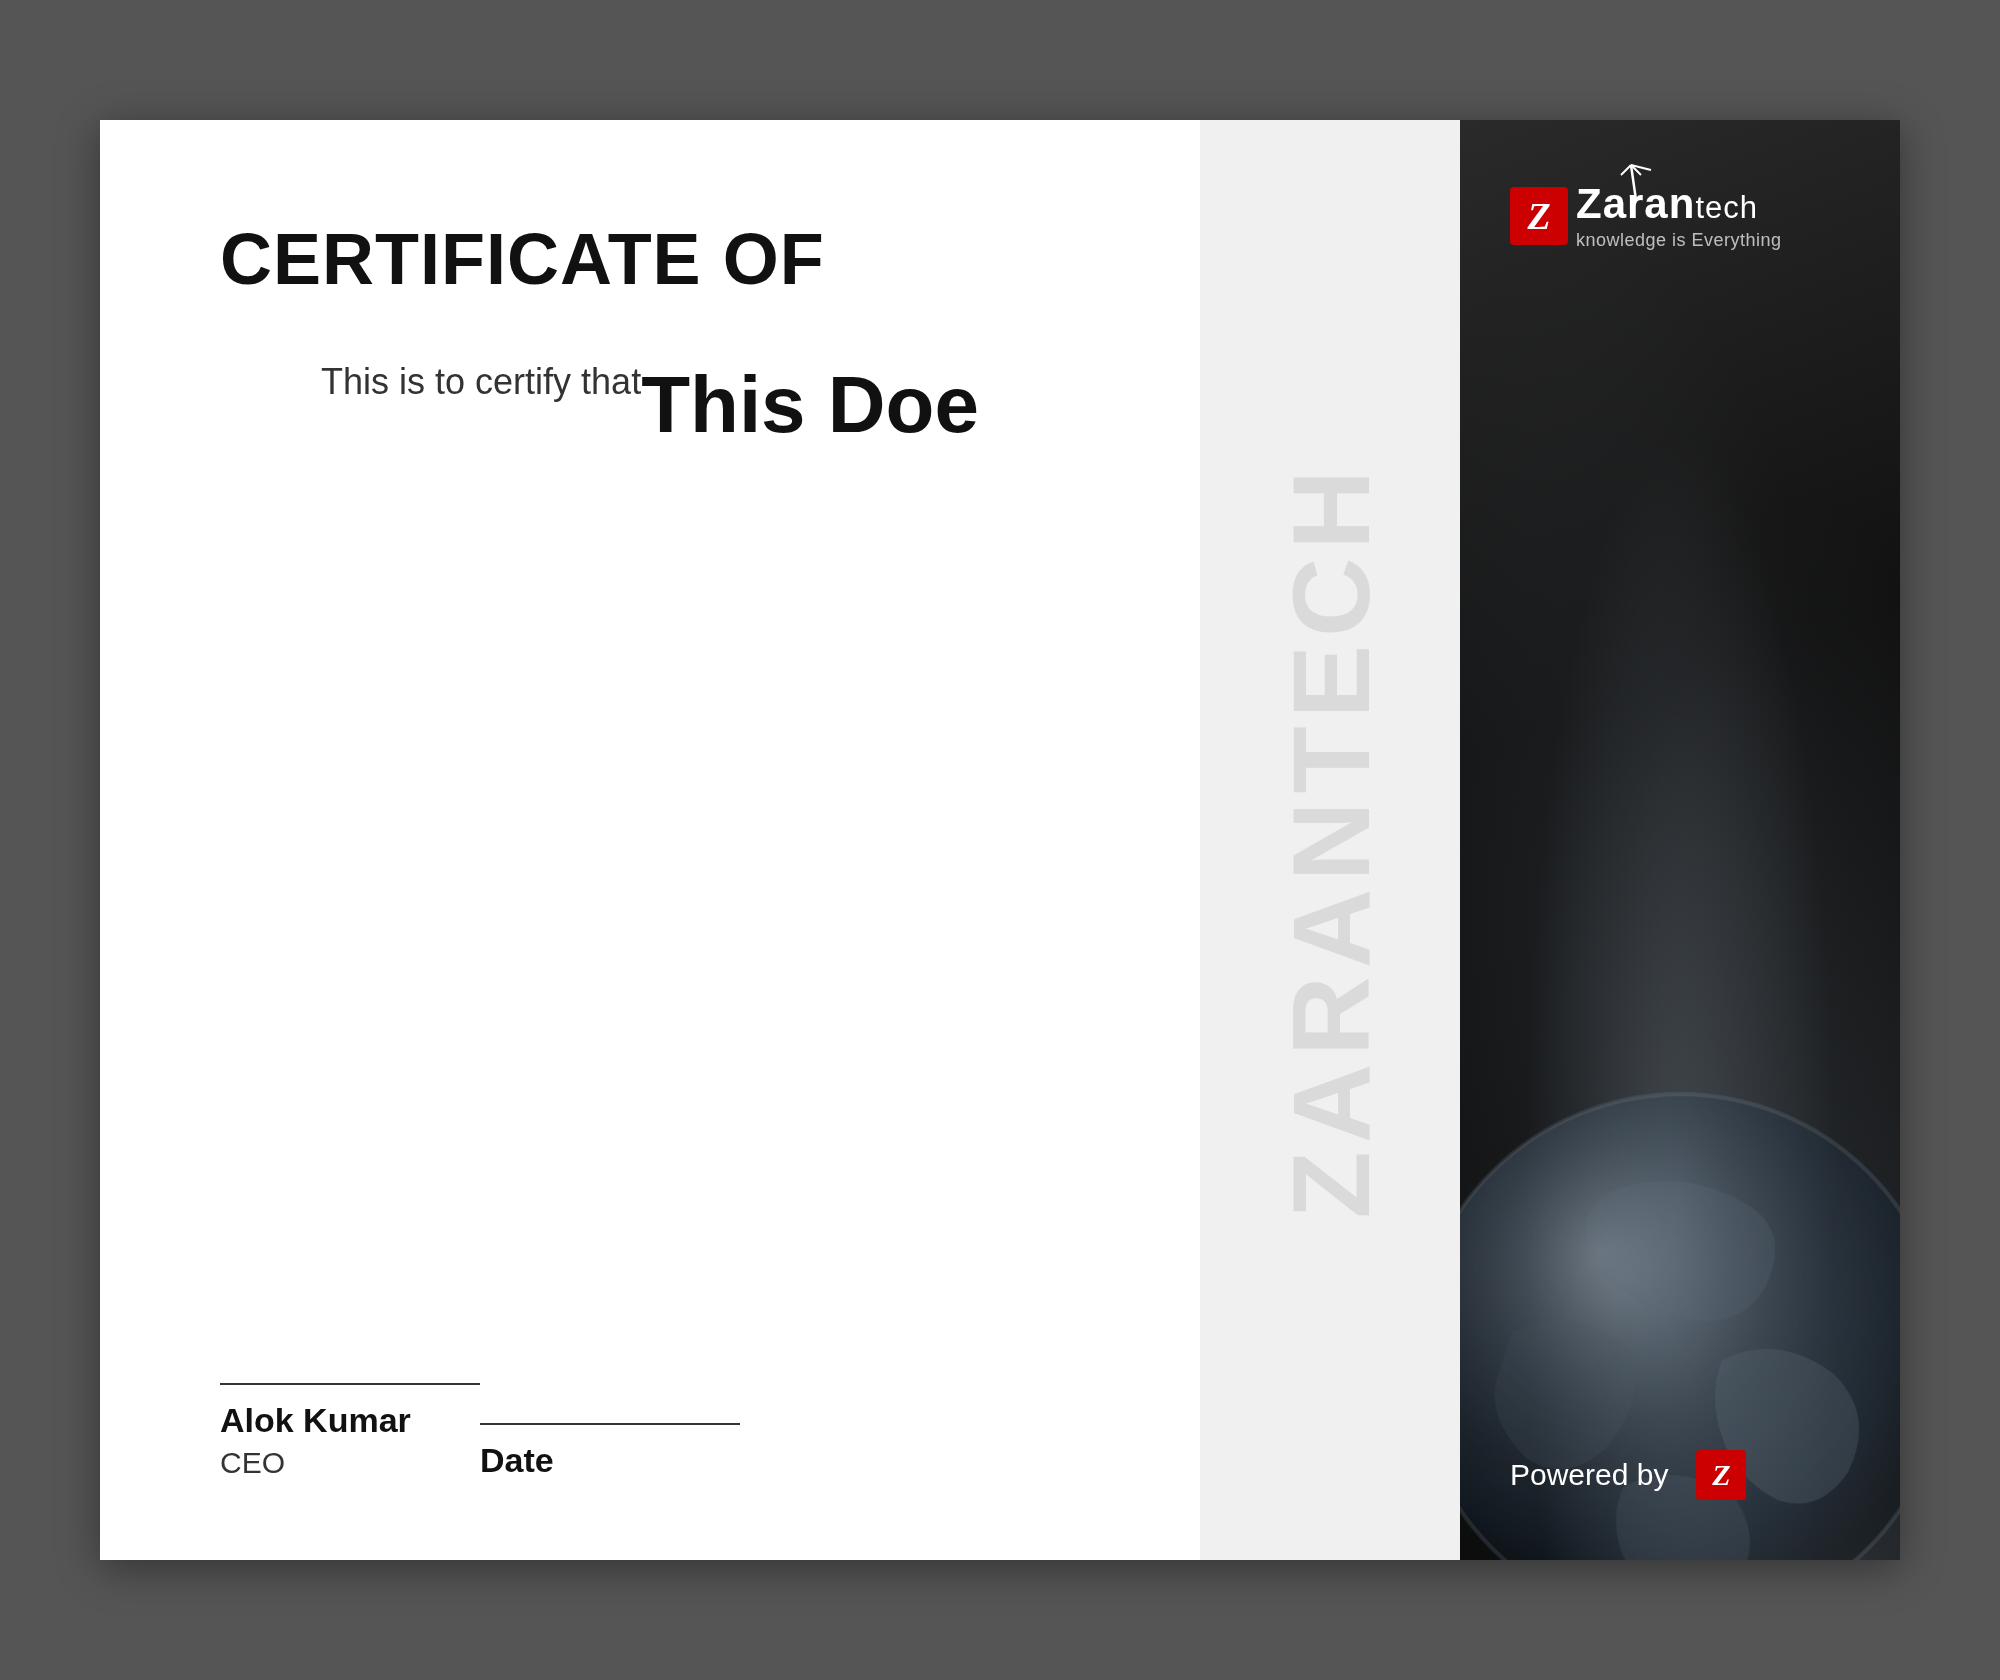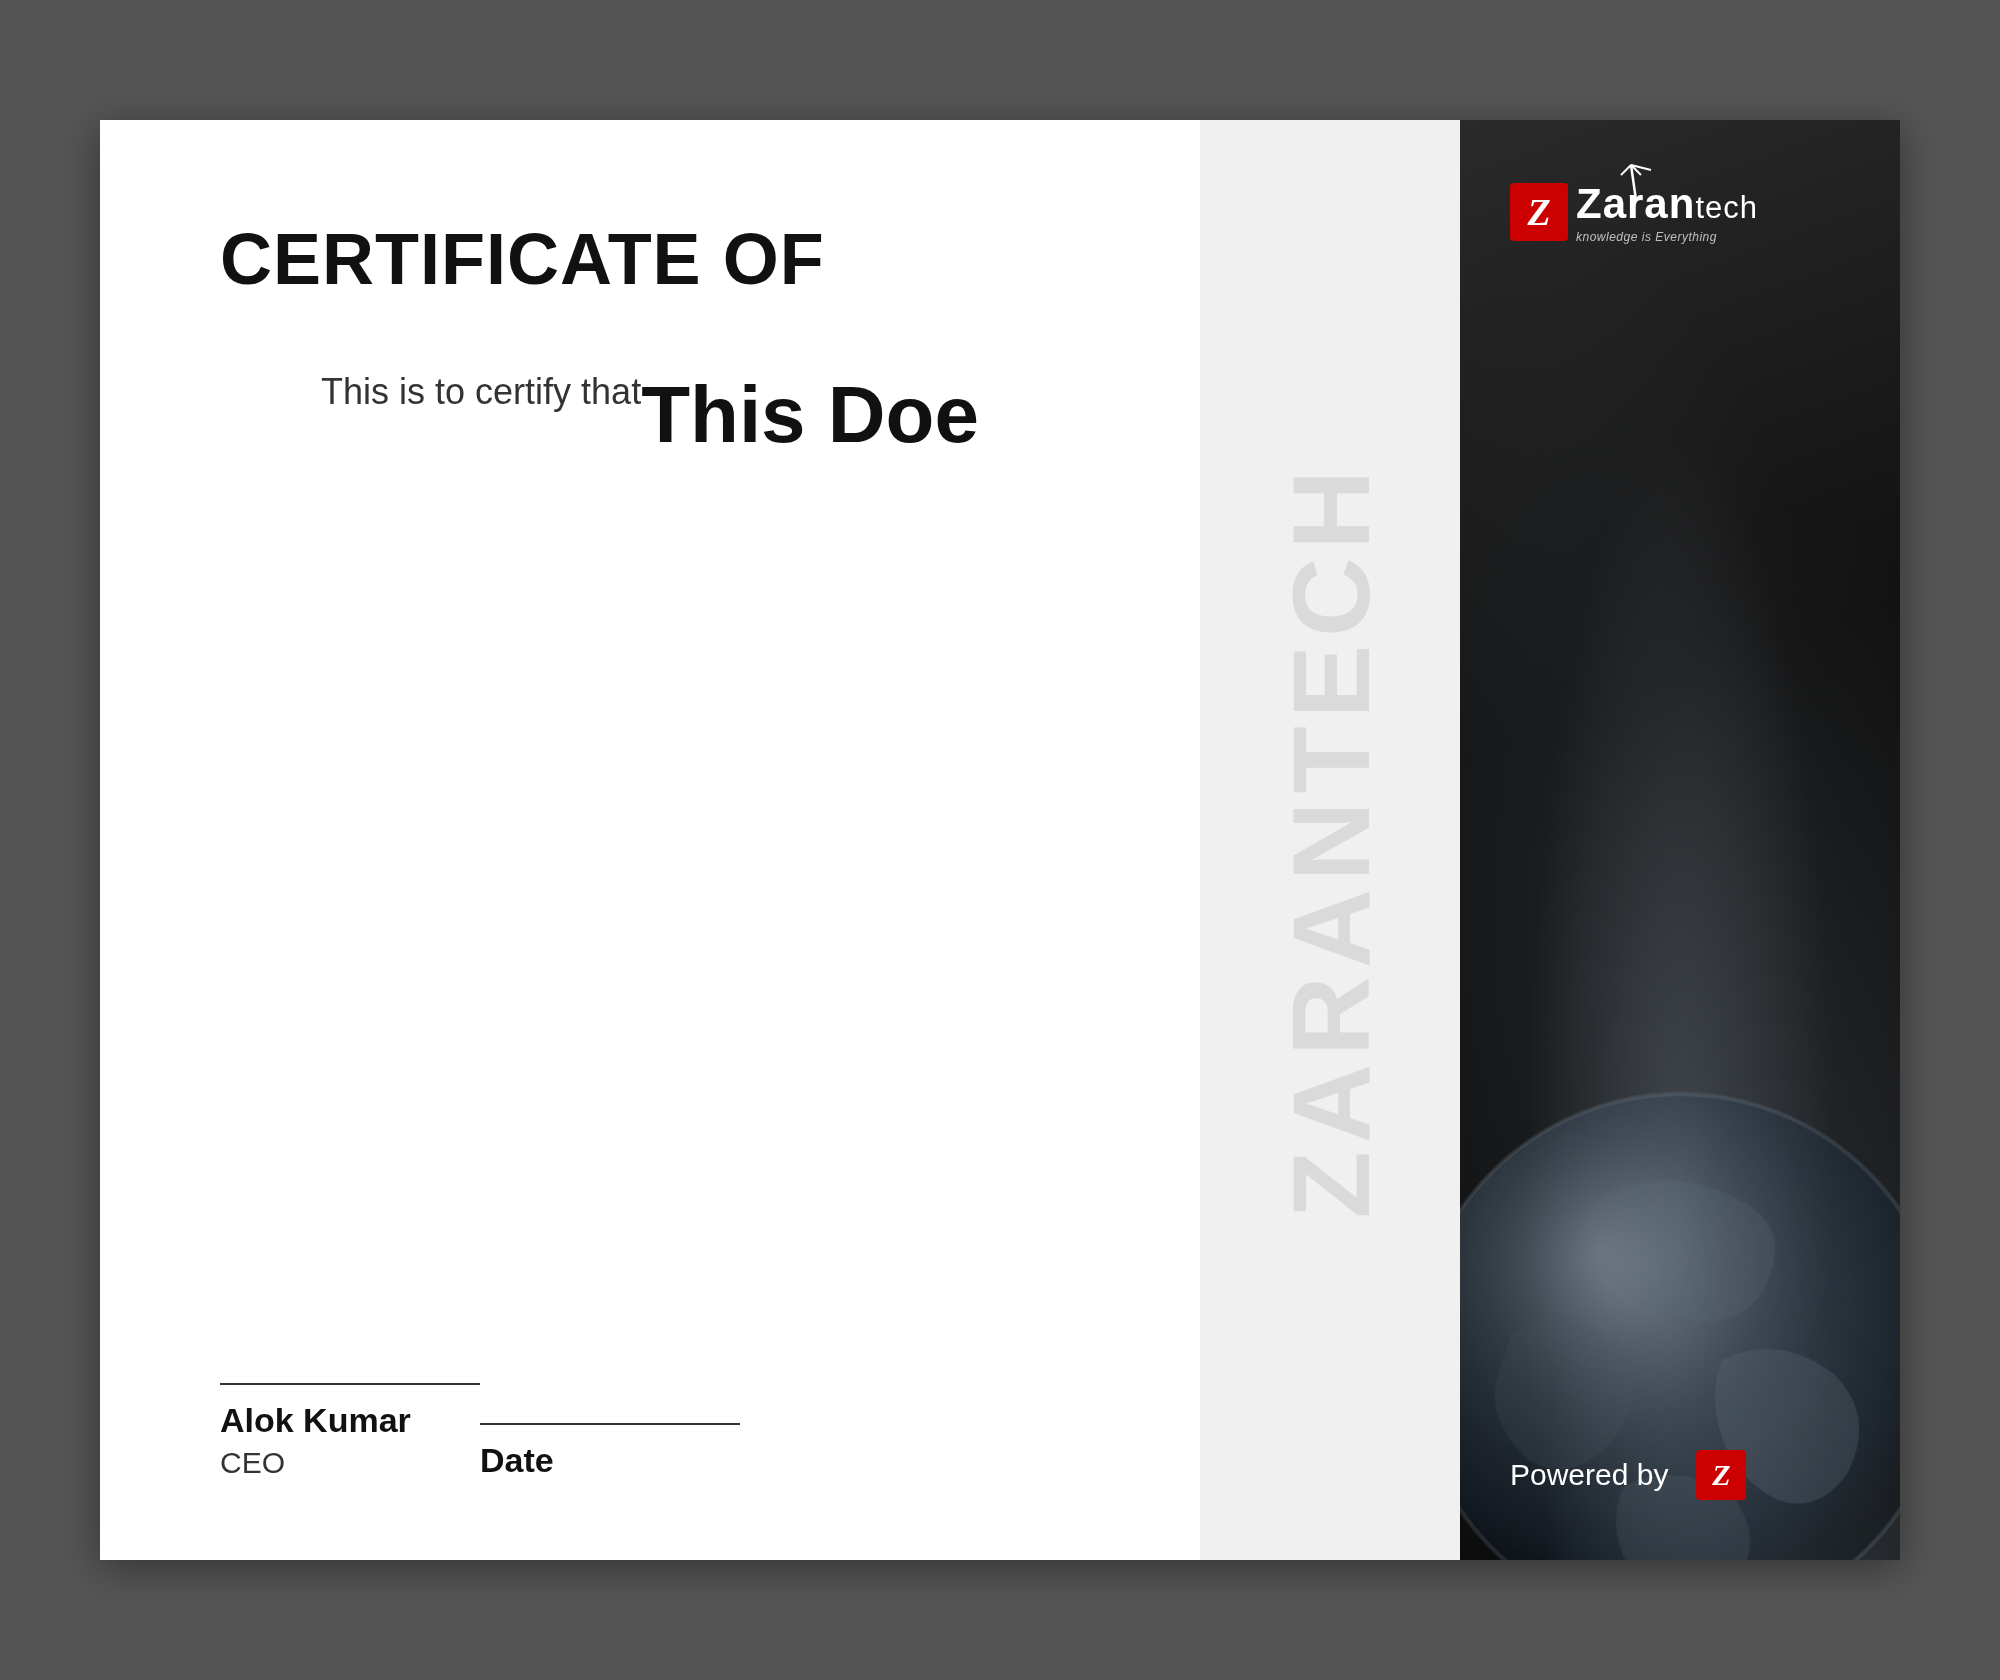--- a/index.html
+++ b/index.html
@@ -25,21 +25,21 @@
     .cert-left {
       flex: 0 0 1100px;
       background: #ffffff;
       padding: 100px 120px 80px 120px;
       display: flex;
       flex-direction: column;
       justify-content: space-between;
     }
 
     .cert-header {
-      margin-bottom: 12px;
+      margin-bottom: 2px;
     }
 
     .cert-title-of {
       font-size: 72px;
       font-weight: 900;
       color: #111111;
       line-height: 1.1;
       letter-spacing: 1px;
       text-transform: uppercase;
     }
@@ -250,23 +250,22 @@
     }
 
     .cert-logo-tech {
       font-size: 31px;
       font-weight: 400;
       color: white;
       letter-spacing: 1px;
     }
 
     .cert-logo-tagline {
-      font-size: 12px;
+      font-size: 18px;
       color: rgba(255,255,255,0.7);
-      font-style: italic;
       margin-top: 2px;
       letter-spacing: 0.5px;
     }
 
     .cert-powered {
       position: relative;
       z-index: 10;
       display: flex;
       align-items: center;
       gap: 28px;

